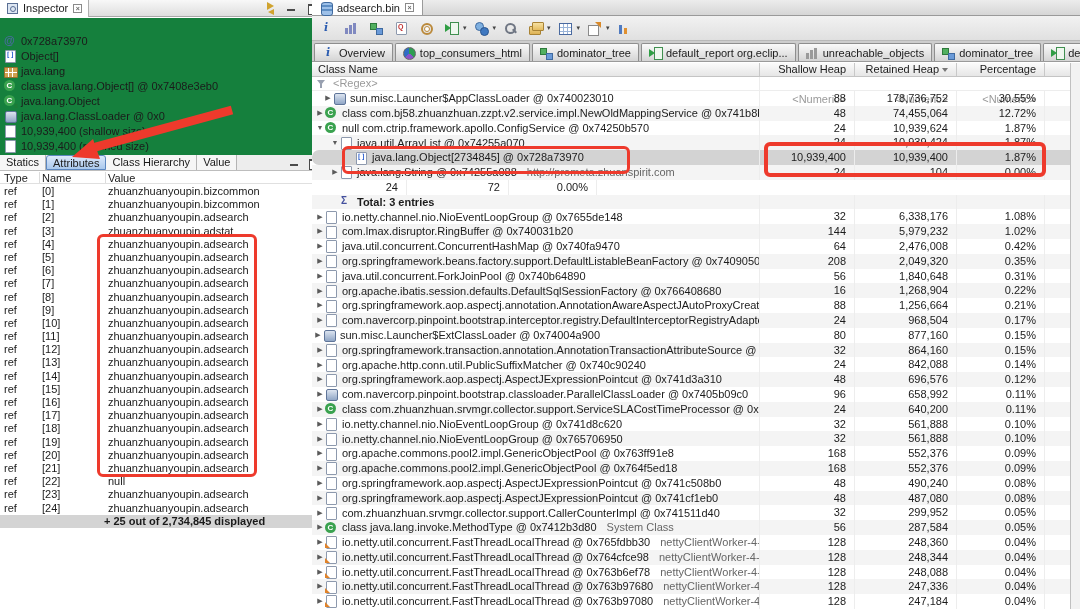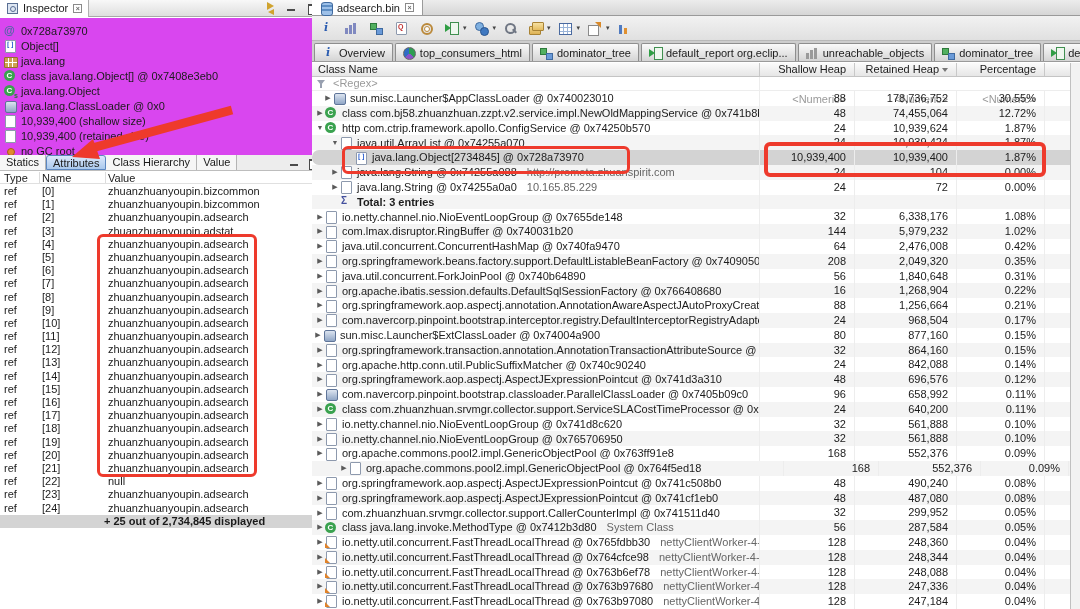--- a/index.html
+++ b/index.html
@@ -80,21 +80,21 @@
   .exp{width:10px;font-size:7px;color:#5a5a5a;text-align:center;flex:none;}
   .sortarrow{display:inline-block;margin-left:3px;border-left:3px solid transparent;border-right:3px solid transparent;
     border-top:4px solid #777;vertical-align:1px;}
 
   
   .left{position:absolute;left:0;top:0;width:330px;height:609px;background:#fff;border-right:2px solid #adadad;}
   .l-tabbar{position:absolute;left:0;top:0;right:0;height:17px;background:linear-gradient(#f8f8f8,#dedede);
     border-bottom:1px solid #a8a8a8;display:flex;align-items:center;}
   .l-tab{display:flex;align-items:center;padding:0 6px;height:17px;background:#fff;border-right:1px solid #b0b0b0;}
   .l-tools{margin-left:auto;display:flex;gap:4px;padding-right:4px;align-items:center;}
-  .l-tree{position:absolute;left:0;top:18px;width:100%;height:137px;background:#d946ef;padding-top:5px;overflow:hidden;}
+  .l-tree{position:absolute;left:0;top:18px;width:100%;height:137px;background:#15803d;padding-top:15px;overflow:hidden;}
   .t-item{display:flex;align-items:center;height:15px;padding-left:4px;white-space:nowrap;}
   .l-tabs2{position:absolute;left:0;top:155px;right:0;height:16px;background:#ededed;border-bottom:1px solid #bdbdbd;
     display:flex;align-items:center;}
   .t2wrap{display:flex;height:16px;align-items:center;}
   .t2{padding:1px 6px;border-right:1px solid #b4b4b4;height:15px;line-height:13px;white-space:nowrap;background:#f6f6f6;}
   .t2.active{background:linear-gradient(#dcE9fb,#aac8ec);border:1px solid #5c87c0;border-radius:3px 3px 0 0;}
   .t2-tools{margin-left:auto;display:flex;gap:2px;padding-right:3px;}
   .l-colhdr{position:absolute;left:0;top:172px;right:0;height:12px;display:flex;border-bottom:1px solid #e0e0e0;}
   .ah{border-right:1px solid #dcdcdc;}
   .a-type{width:40px;padding-left:4px;}
@@ -469,21 +469,21 @@
             </div>
             <div class="d-num d-shallow">48</div>
             <div class="d-num d-retained">74,455,064</div>
             <div class="d-num d-pct">12.72%</div>
             <div class="d-spare"></div>
           </div>
           <div class="trow">
             <div class="d-name" style="padding-left: 3px;">
               <span class="exp">▼</span>
               <span class="icn i-class"></span>
-              <span class="txt">http com.ctrip.framework.apollo.ConfigService @ 0x74250b570</span>
+              <span class="txt">null com.ctrip.framework.apollo.ConfigService @ 0x74250b570</span>
             </div>
             <div class="d-num d-shallow">24</div>
             <div class="d-num d-retained">10,939,624</div>
             <div class="d-num d-pct">1.87%</div>
             <div class="d-spare"></div>
           </div>
           <div class="trow">
             <div class="d-name" style="padding-left: 18px;">
               <span class="exp">▼</span>
               <span class="icn i-page"></span>
@@ -511,26 +511,20 @@
               <span class="icn i-page"></span>
               <span class="txt">java.lang.String @ 0x74255a088</span>
               <span class="note">http://prometa.zhuanspirit.com</span>
             </div>
             <div class="d-num d-shallow">24</div>
             <div class="d-num d-retained">104</div>
             <div class="d-num d-pct">0.00%</div>
             <div class="d-spare"></div>
           </div>
           <div class="trow">
-            <div class="d-name" style="padding-left: 18px;">
-              <span class="exp">▶</span>
-              <span class="icn i-page"></span>
-              <span class="txt">java.lang.String @ 0x74255a0a0</span>
-              <span class="note">10.165.85.229</span>
-            </div>
             <div class="d-num d-shallow">24</div>
             <div class="d-num d-retained">72</div>
             <div class="d-num d-pct">0.00%</div>
             <div class="d-spare"></div>
           </div>
           <div class="trow total">
             <div class="d-name" style="padding-left: 18px;">
               <span class="exp"></span>
               <span class="icn i-sigma"></span>
               <span class="txt">Total: 3 entries</span>
@@ -721,21 +715,21 @@
               <span class="exp">▶</span>
               <span class="icn i-page"></span>
               <span class="txt">org.apache.commons.pool2.impl.GenericObjectPool @ 0x763ff91e8</span>
             </div>
             <div class="d-num d-shallow">168</div>
             <div class="d-num d-retained">552,376</div>
             <div class="d-num d-pct">0.09%</div>
             <div class="d-spare"></div>
           </div>
           <div class="trow">
-            <div class="d-name" style="padding-left: 3px; margin-left: 24px;">
+            <div class="d-name" style="padding-left: 3px;">
               <span class="exp">▶</span>
               <span class="icn i-page"></span>
               <span class="txt">org.apache.commons.pool2.impl.GenericObjectPool @ 0x764f5ed18</span>
             </div>
             <div class="d-num d-shallow">168</div>
             <div class="d-num d-retained">552,376</div>
             <div class="d-num d-pct">0.09%</div>
             <div class="d-spare"></div>
           </div>
           <div class="trow">

